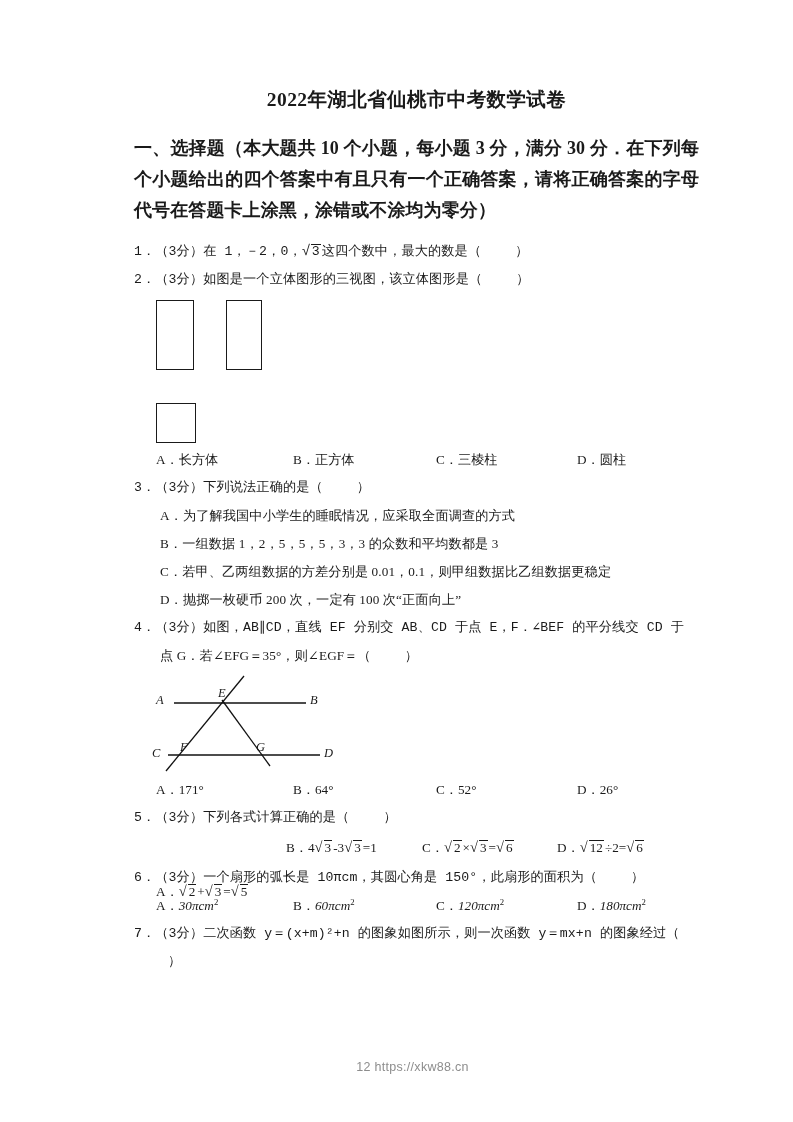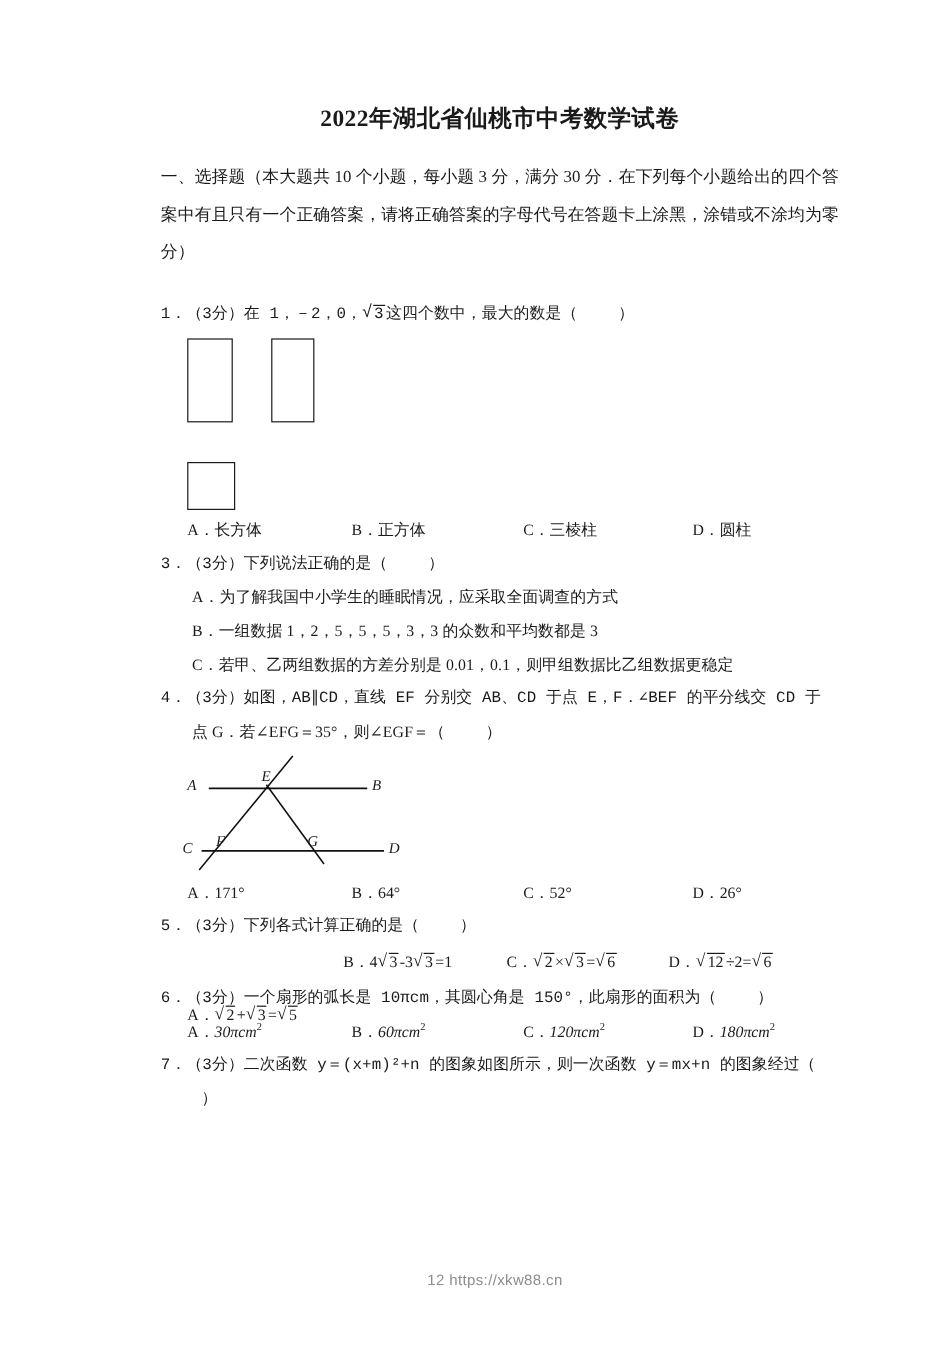--- a/index.html
+++ b/index.html
@@ -29,25 +29,26 @@
   }
   .doc-title {
     font-size: 19.5px;
     font-weight: bold;
     text-align: center;
     letter-spacing: 0.4px;
     margin: 0 0 20px 0;
     line-height: 1.4;
   }
   .section-intro {
-    font-size: 14px;
+    font-size: 18px;
     line-height: 31px;
     text-align: justify;
-    margin: 0 0 22px 0;
+    margin: 0 0 12px 0;
     letter-spacing: 0.1px;
+    font-weight: bold;
   }
   .q {
     font-size: 13.2px;
     line-height: 28px;
     margin: 0;
     letter-spacing: 0.1px;
   }
   .q-stem {
     margin: 0;
     text-indent: 0;
@@ -153,40 +154,44 @@
   <div class="content">
 
     <h1 class="doc-title">2022年湖北省仙桃市中考数学试卷</h1>
 
     <p class="section-intro">一、选择题（本大题共 10 个小题，每小题 3 分，满分 30 分．在下列每个小题给出的四个答案中有且只有一个正确答案，请将正确答案的字母代号在答题卡上涂黑，涂错或不涂均为零分）</p>
 
     <div class="q q-stem">
       <span>1．</span><span>（3分）</span><span>在 1，－2，0，</span><span class="rad"><span class="rv">3</span></span><span>这四个数中，最大的数是（</span><span class="mblank"></span><span>）</span>
     </div>
 
+    <div class="q q-stem">
+      <span>2．</span><span>（3分）</span><span>如图是一个立体图形的三视图，该立体图形是（</span><span class="mblank"></span><span>）</span>
+    </div>
 
     <div class="views">
       <div class="vbox v-front"></div>
       <div class="vbox v-side"></div>
       <div class="vbox v-top"></div>
     </div>
 
     <div class="opts">
       <span class="opt c1"><span>A．</span><span>长方体</span></span>
       <span class="opt c2"><span>B．</span><span>正方体</span></span>
       <span class="opt c3"><span>C．</span><span>三棱柱</span></span>
       <span class="opt c4"><span>D．</span><span>圆柱</span></span>
     </div>
 
     <div class="q q-stem">
       <span>3．</span><span>（3分）</span><span>下列说法正确的是（</span><span class="mblank"></span><span>）</span>
     </div>
     <div class="q q-cont"><span>A．</span><span>为了解我国中小学生的睡眠情况，应采取全面调查的方式</span></div>
     <div class="q q-cont"><span>B．</span><span>一组数据 1，2，5，5，5，3，3 的众数和平均数都是 3</span></div>
     <div class="q q-cont"><span>C．</span><span>若甲、乙两组数据的方差分别是 0.01，0.1，则甲组数据比乙组数据更稳定</span></div>
+    <div class="q q-cont"><span>D．</span><span>抛掷一枚硬币 200 次，一定有 100 次“正面向上”</span></div>
 
     <div class="q q-stem">
       <span>4．</span><span>（3分）</span><span class="ital-mix">如图，AB∥CD，直线 EF 分别交 AB、CD 于点 E，F．∠BEF 的平分线交 CD 于</span>
     </div>
     <div class="q q-cont">
       <span>点 G．若∠EFG＝35°，则∠EGF＝（</span><span class="mblank"></span><span>）</span>
     </div>
 
     <div class="geo">
       <svg width="230" height="106" viewBox="0 0 230 106">

